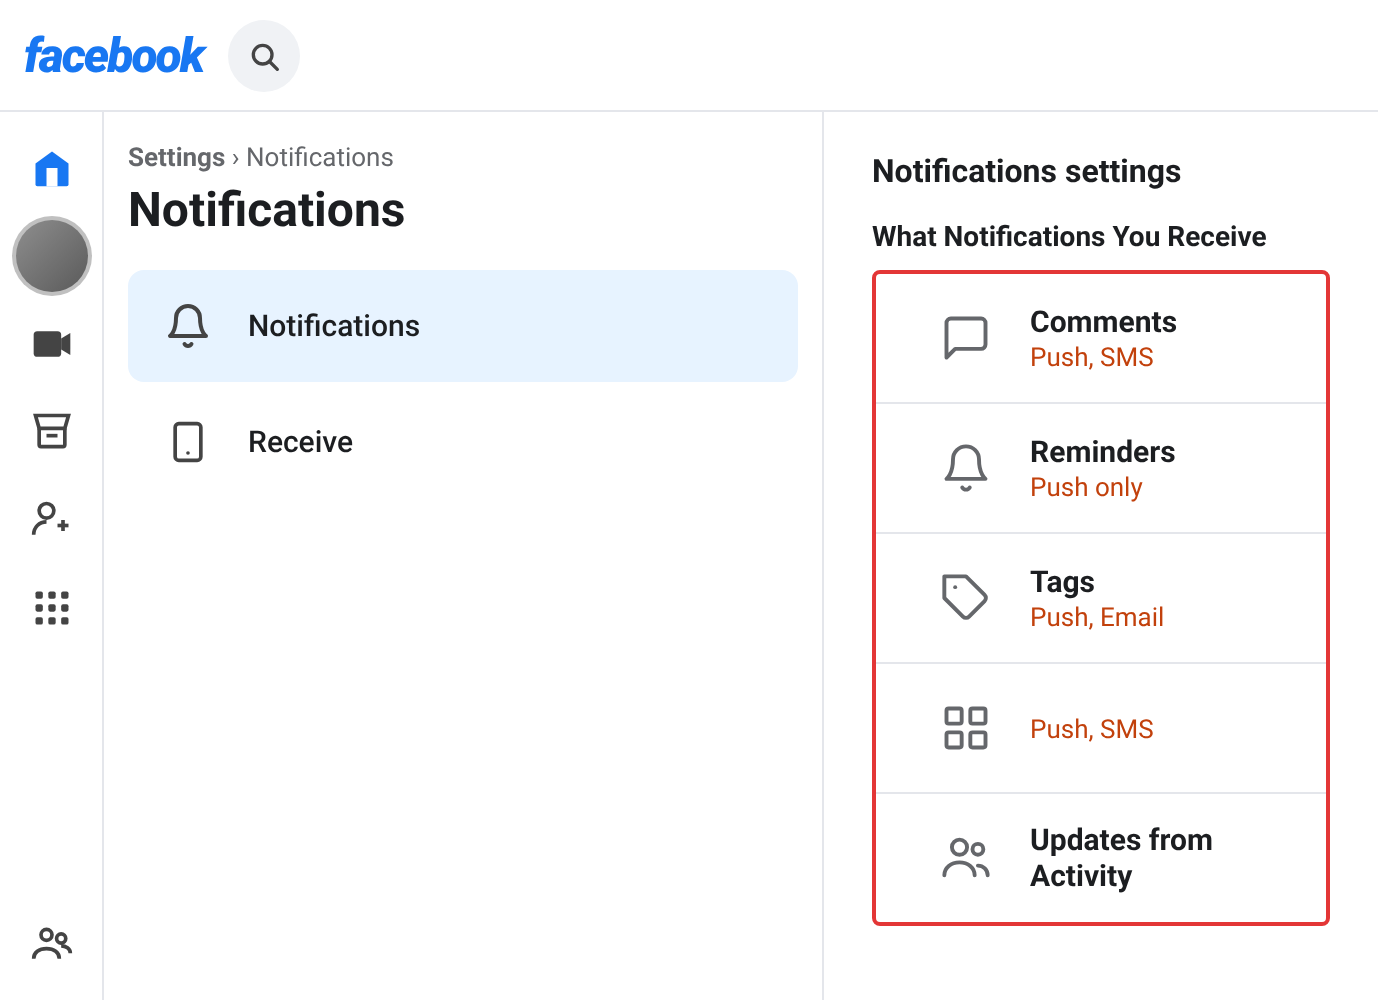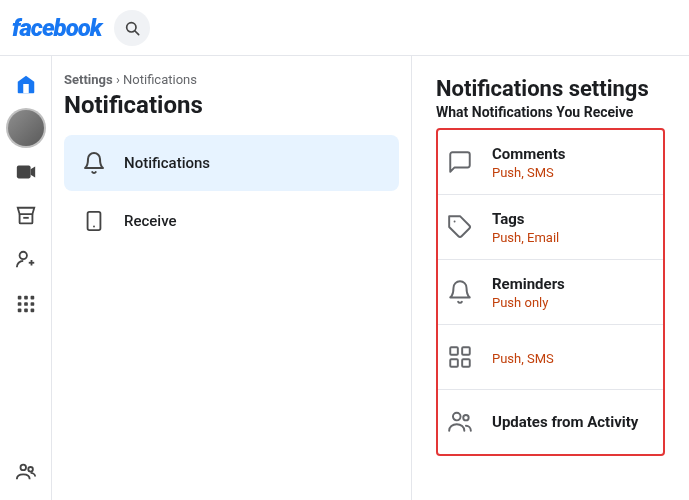--- a/index.html
+++ b/index.html
@@ -136,42 +136,42 @@
     }
 
     
     .settings-content {
       flex: 1;
       padding: 20px 24px;
       overflow-y: auto;
       background: #fff;
     }
     .content-title {
-      font-size: 22px;
+      font-size: 16px;
       font-weight: 700;
       color: #1c1e21;
-      margin-bottom: 3px;
+      margin-bottom: 16px;
     }
     .section-label {
       font-size: 14px;
       font-weight: 700;
       color: #1c1e21;
       margin-bottom: 8px;
     }
 
     
     .notif-list {
       border: 2px solid #e33636;
       border-radius: 4px;
     }
     .notif-item {
       display: flex;
       align-items: center;
       gap: 14px;
-      padding: 14px 4px;
+      padding: 14px 27px;
       border-bottom: 1px solid #e4e6eb;
       cursor: pointer;
     }
     .notif-item:last-child { border-bottom: none; }
     .notif-item-icon {
       width: 36px;
       height: 36px;
       display: flex;
       align-items: center;
       justify-content: center;
@@ -314,40 +314,40 @@
         </div>
         <div class="notif-item-text">
           <div class="item-title">Comments</div>
           <div class="item-sub">Push, SMS</div>
         </div>
       </div>
 
       <div class="notif-item">
         <div class="notif-item-icon">
           <svg width="26" height="26" viewBox="0 0 24 24" fill="none" stroke="#65676b" stroke-width="1.8" stroke-linecap="round" stroke-linejoin="round">
+            <path d="M18 8A6 6 0 006 8c0 7-3 9-3 9h18s-3-2-3-9"></path>
+            <path d="M13.73 21a2 2 0 01-3.46 0"></path>
+          </svg>
+        </div>
+        <div class="notif-item-text">
+          <div class="item-title">Reminders</div>
+          <div class="item-sub">Push only</div>
+        </div>
+      </div>
+
+      <div class="notif-item">
+        <div class="notif-item-icon">
+          <svg width="26" height="26" viewBox="0 0 24 24" fill="none" stroke="#65676b" stroke-width="1.8" stroke-linecap="round" stroke-linejoin="round">
             <path d="M20.59 13.41l-7.17 7.17a2 2 0 01-2.83 0L2 12V2h10l8.59 8.59a2 2 0 010 2.82z"></path>
             <line x1="7" y1="7" x2="7.01" y2="7"></line>
           </svg>
         </div>
         <div class="notif-item-text">
           <div class="item-title">Tags</div>
           <div class="item-sub">Push, Email</div>
-        </div>
-      </div>
-
-      <div class="notif-item">
-        <div class="notif-item-icon">
-          <svg width="26" height="26" viewBox="0 0 24 24" fill="none" stroke="#65676b" stroke-width="1.8" stroke-linecap="round" stroke-linejoin="round">
-            <path d="M18 8A6 6 0 006 8c0 7-3 9-3 9h18s-3-2-3-9"></path>
-            <path d="M13.73 21a2 2 0 01-3.46 0"></path>
-          </svg>
-        </div>
-        <div class="notif-item-text">
-          <div class="item-title">Reminders</div>
-          <div class="item-sub">Push only</div>
         </div>
       </div>
 
       <div class="notif-item">
         <div class="notif-item-icon">
           <svg width="26" height="26" viewBox="0 0 24 24" fill="none" stroke="#65676b" stroke-width="1.8" stroke-linecap="round" stroke-linejoin="round">
             <rect x="3" y="3" width="7" height="7" rx="1"></rect>
             <rect x="14" y="3" width="7" height="7" rx="1"></rect>
             <rect x="3" y="14" width="7" height="7" rx="1"></rect>
             <rect x="14" y="14" width="7" height="7" rx="1"></rect>

